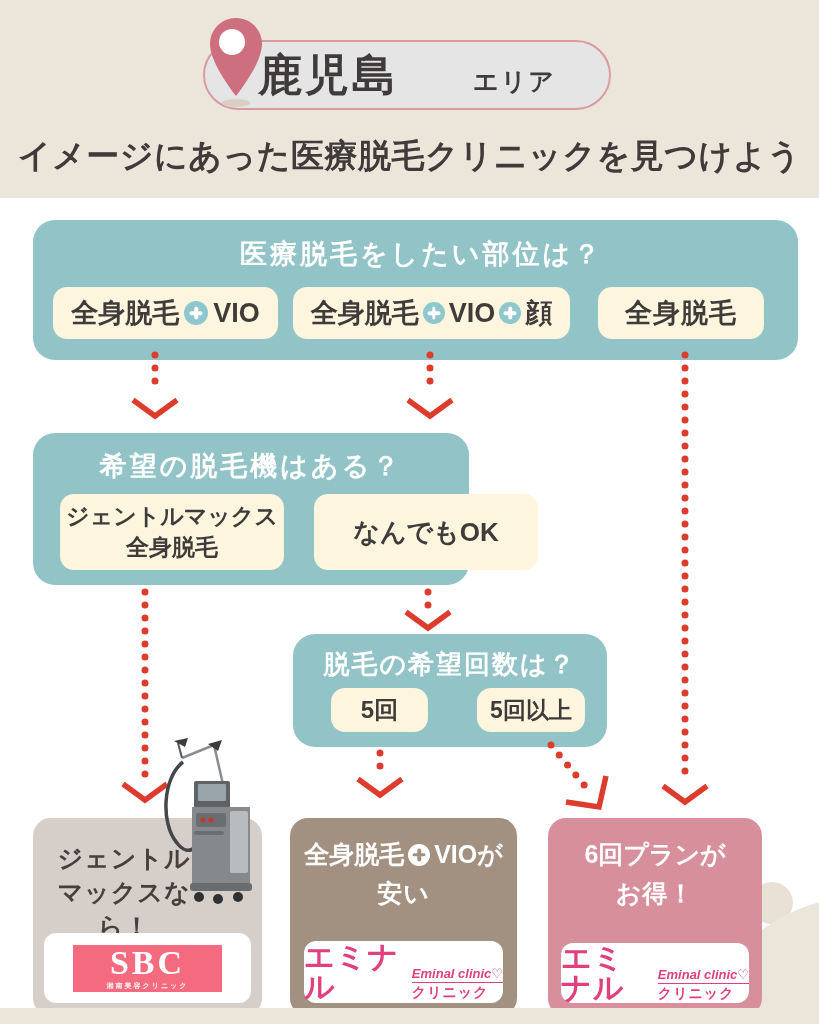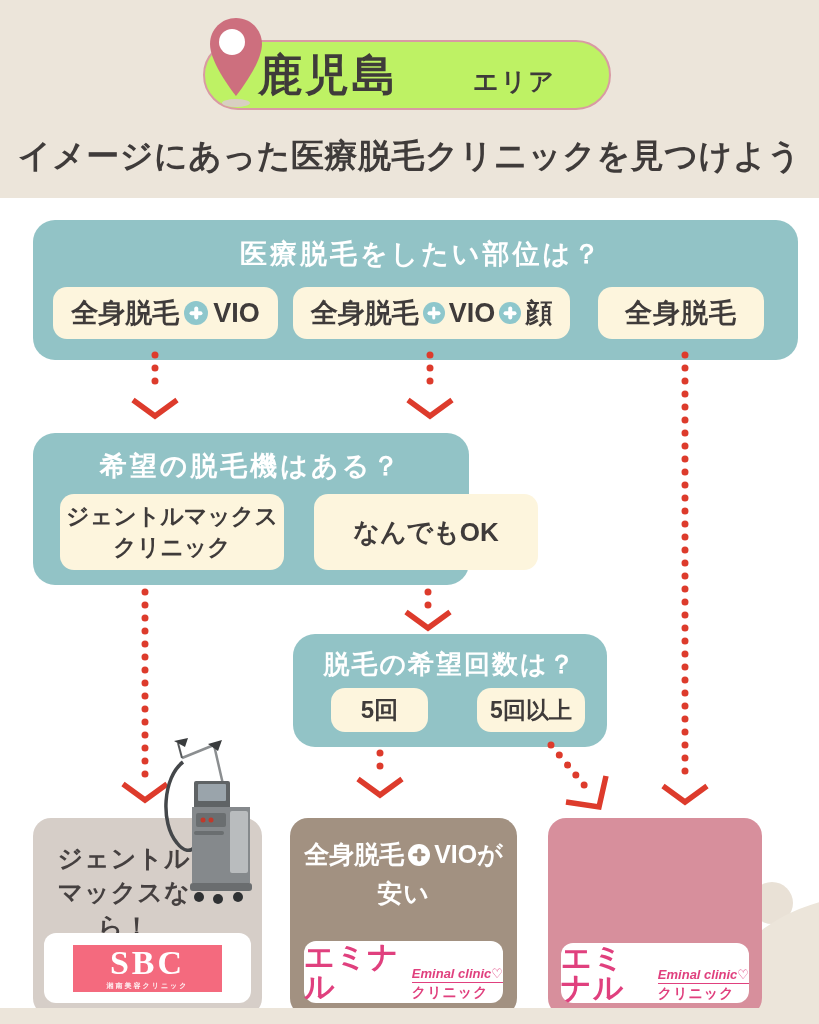--- a/index.html
+++ b/index.html
@@ -14,21 +14,21 @@
   .bg-top{position:absolute;top:0;left:0;right:0;height:198px;background:var(--beige);}
   .bg-bottom{position:absolute;bottom:0;left:0;right:0;height:16px;background:var(--beige);z-index:2;}
   .dec{position:absolute;border-radius:50%;}
   .dec-beige-small{left:751px;top:882px;width:42px;height:42px;background:#e9e1d6;}
   .dec-teal{left:772px;top:912px;width:60px;height:60px;background:#a4cbce;}
   .dec-pink{left:712px;top:960px;width:56px;height:56px;background:#eacfc9;}
   .dec-blob{left:685px;top:895px;width:370px;height:370px;background:var(--beige);}
 
   
   .badge{position:absolute;left:203px;top:40px;width:408px;height:70px;box-sizing:border-box;
-    background:#bef264;border:2px solid var(--header-border);border-radius:35px;
+    background:#e5e5e5;border:2px solid var(--header-border);border-radius:35px;
     display:flex;align-items:center;justify-content:center;z-index:1;}
   .badge-text{display:flex;align-items:baseline;color:var(--text-dark);}
   .area-name{font-size:44px;letter-spacing:3px;}
   .area-suffix{font-size:25px;margin-left:74px;letter-spacing:2px;}
   .pin{position:absolute;left:206px;top:16px;z-index:2;}
   .subtitle{position:absolute;left:0;right:0;top:134px;text-align:center;
     font-size:33px;letter-spacing:0.5px;color:var(--text-dark);}
 
   
   .qbox{position:absolute;background:var(--teal);border-radius:22px;color:#fff;}
@@ -136,21 +136,21 @@
       <span>顔</span>
     </div>
     <div class="pill p3">
       <span>全身脱毛</span>
     </div>
   </div>
 
   <div class="qbox q2">
     <div class="qtitle">希望の脱毛機はある？</div>
     <div class="pill pA">ジェントルマックス
-クリニック</div>
+全身脱毛</div>
     <div class="pill pB">なんでもOK</div>
   </div>
 
   <div class="qbox q3">
     <div class="qtitle">脱毛の希望回数は？</div>
     <div class="pill p5">5回</div>
     <div class="pill p5plus">5回以上</div>
   </div>
 
   <svg class="arrows" width="819" height="1024" viewBox="0 0 819 1024">
@@ -224,20 +224,24 @@
         <span class="em-main">エミナル</span>
         <span class="em-side">
           <span class="em-en">Eminal clinic♡</span>
           <span class="em-sub">クリニック</span>
         </span>
       </div>
     </div>
   </div>
 
   <div class="result r-pink">
+    <div class="caption-w">
+      <div class="cap-line1">6回プランが</div>
+      <div class="cap-line2">お得！</div>
+    </div>
     <div class="plate">
       <div class="eminal-logo">
         <span class="em-main">エミナル</span>
         <span class="em-side">
           <span class="em-en">Eminal clinic♡</span>
           <span class="em-sub">クリニック</span>
         </span>
       </div>
     </div>
   </div>

